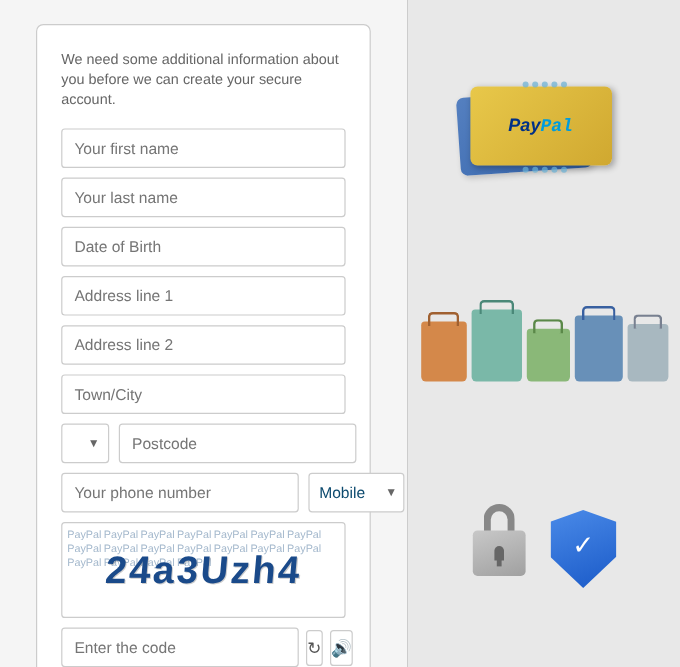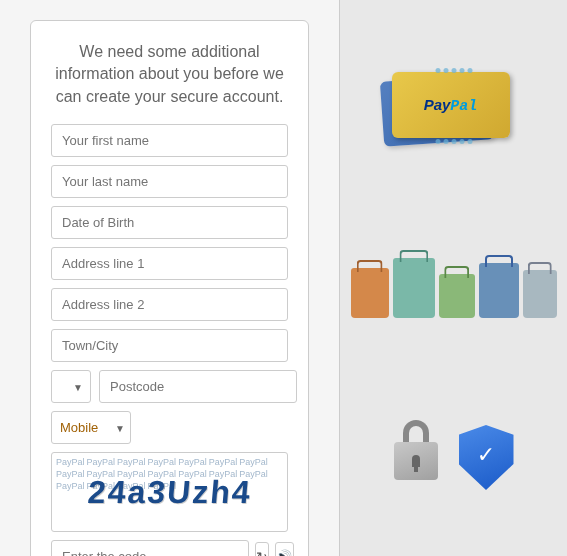--- a/index.html
+++ b/index.html
@@ -39,25 +39,24 @@
     }
 
     .card-title {
       font-size: 16px;
       font-weight: bold;
       color: #333;
       margin-bottom: 6px;
     }
 
     .card-subtitle {
-      font-size: 16px;
+      font-size: 12px;
       color: #666;
       margin-bottom: 16px;
       line-height: 1.4;
-      text-align: center;
     }
 
     .form-input {
       width: 100%;
       border: 1px solid #ccc;
       border-radius: 3px;
       padding: 8px 10px;
       font-size: 13px;
       color: #999;
       margin-bottom: 8px;
@@ -130,21 +129,21 @@
       position: relative;
       flex: 0 0 80px;
     }
 
     .mobile-select-wrapper select {
       width: 100%;
       border: 1px solid #ccc;
       border-radius: 3px;
       padding: 8px 22px 8px 8px;
       font-size: 13px;
-      color: #a16207;
+      color: #0c4a6e;
       background: white;
       appearance: none;
       -webkit-appearance: none;
       cursor: pointer;
       outline: none;
     }
 
     .mobile-arrow {
       position: absolute;
       right: 6px;
@@ -406,20 +405,21 @@
       <div class="county-wrapper">
         <select>
           <option>County</option>
         </select>
         <span class="county-arrow">▼</span>
       </div>
       <input type="text" class="postcode-input" placeholder="Postcode" style="">
     </div>
 
     <div class="phone-row">
+      <input type="text" class="phone-input" placeholder="Your phone number" style="">
       <div class="mobile-select-wrapper">
         <select>
           <option>Mobile</option>
           <option>Home</option>
           <option>Work</option>
         </select>
         <span class="mobile-arrow">▼</span>
       </div>
     </div>
 

